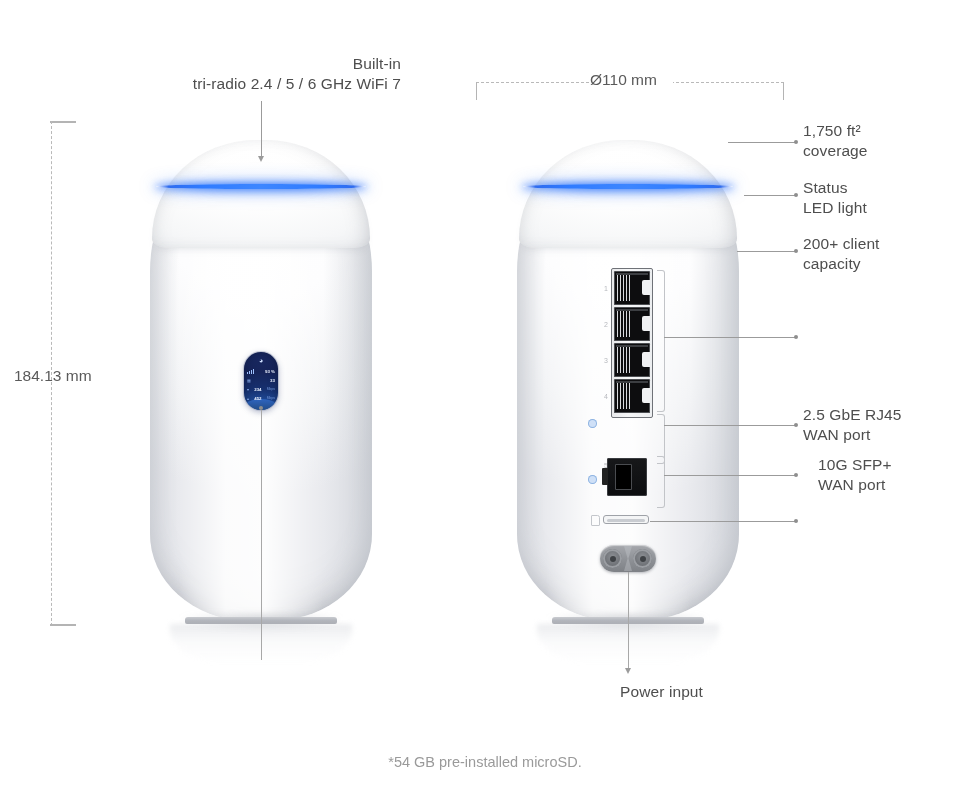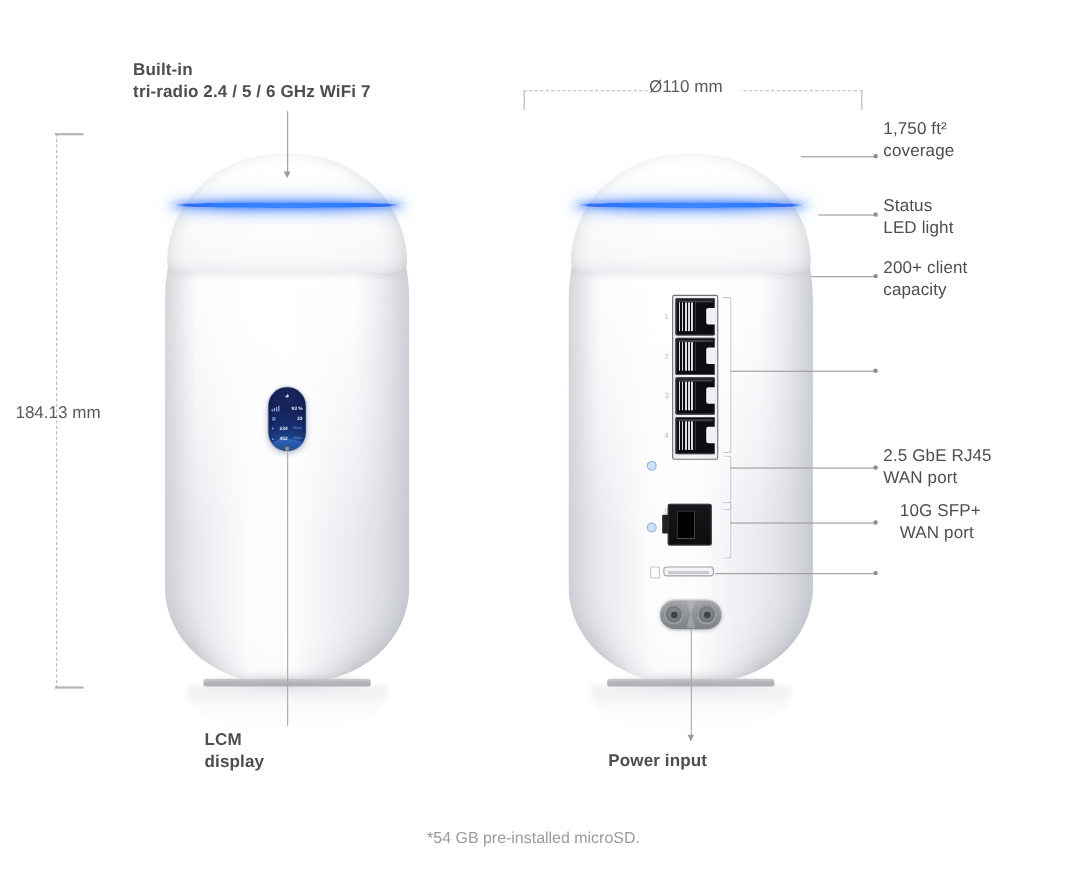--- a/index.html
+++ b/index.html
@@ -24,21 +24,21 @@
 
   
   .label {
     position: absolute;
     font-size: 15.5px;
     line-height: 19.5px;
     color: #4e4e4e;
     white-space: pre-line;
     letter-spacing: .1px;
   }
-  .label.center { text-align: left; font-weight: bold; }
+  .label.center { text-align: right; }
   .label.left   { text-align: left; }
 
   .dim-text {
     position: absolute;
     font-size: 15.5px;
     line-height: 19px;
     color: #5a5a5a;
     white-space: nowrap;
   }
 
@@ -521,21 +521,21 @@
     <div class="barrel" style="left:33px;"></div>
   </div>
 
   <div class="label center" style="left:121px; top:54px; width:280px;">Built-in
 tri-radio 2.4 / 5 / 6 GHz WiFi 7</div>
   <div class="leader v" style="left:261px; top:101px; height:57px;"></div>
   <div class="arrow-down" style="left:258px; top:156px;"></div>
 
   <div class="leader h" style="left:728px; top:142px; width:68px;"></div>
   <div class="dot" style="left:794px; top:140px;"></div>
-  <div class="label left" style="left:803px; top:108px; width:150px;">1,750 ft²
+  <div class="label left" style="left:803px; top:121px; width:150px;">1,750 ft²
 coverage</div>
 
   <div class="leader h" style="left:744px; top:195px; width:52px;"></div>
   <div class="dot" style="left:794px; top:193px;"></div>
   <div class="label left" style="left:803px; top:178px; width:150px;">Status
 LED light</div>
 
   <div class="leader h" style="left:737px; top:251px; width:59px;"></div>
   <div class="dot" style="left:794px; top:249px;"></div>
   <div class="label left" style="left:803px; top:234px; width:160px;">200+ client
@@ -552,22 +552,20 @@
   <div class="leader h" style="left:664px; top:475px; width:132px;"></div>
   <div class="dot" style="left:794px; top:473px;"></div>
   <div class="label left" style="left:818px; top:455px; width:160px;">10G SFP+
 WAN port</div>
 
   <div class="leader h" style="left:650px; top:521px; width:146px;"></div>
   <div class="dot" style="left:794px; top:519px;"></div>
 
   <div class="stem" style="left:261px; top:410px; height:250px;"></div>
   <div class="dot" style="left:259px; top:406px;"></div>
-  <div class="label center" style="left:186px; top:663px; width:150px;">LCM
-display</div>
 
   <div class="stem" style="left:628px; top:572px; height:100px;"></div>
   <div class="arrow-down" style="left:625px; top:668px;"></div>
   <div class="label center" style="left:553px; top:682px; width:150px;">Power input</div>
 
   <div class="footnote" style="left:0; top:753px; width:970px;">*54 GB pre-installed microSD.</div>
 
 </div>
 
 </body></html>

